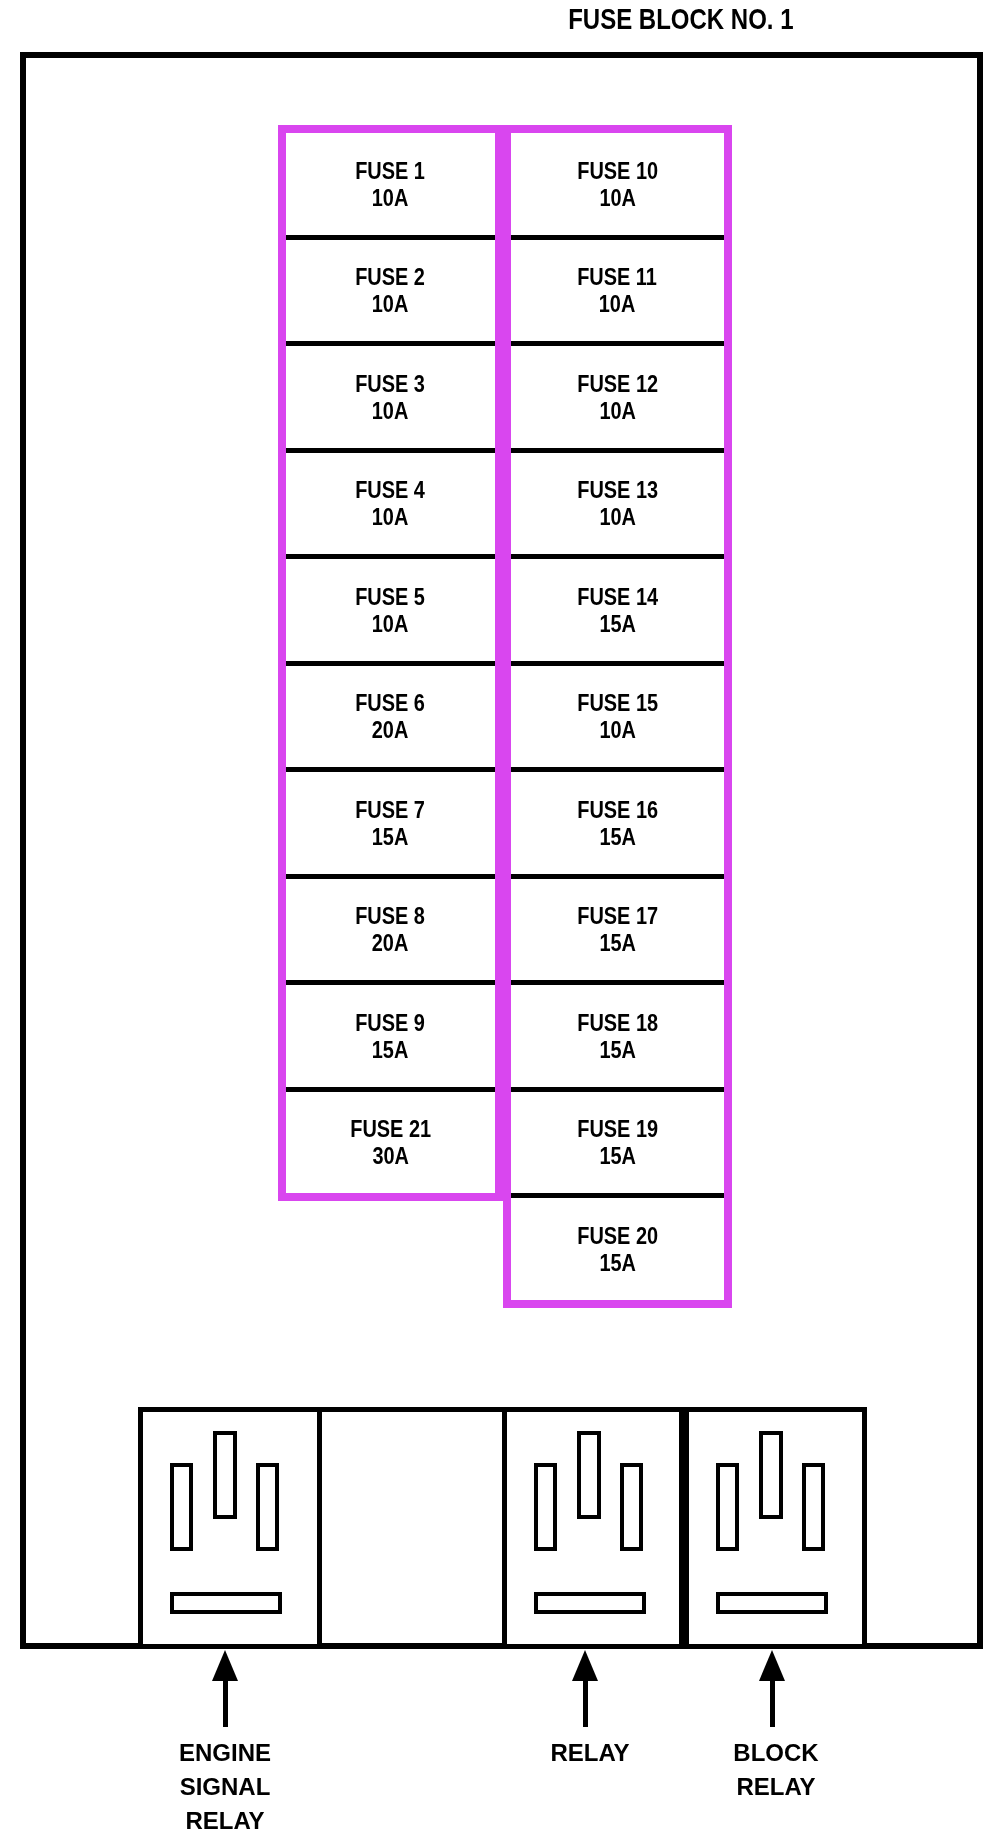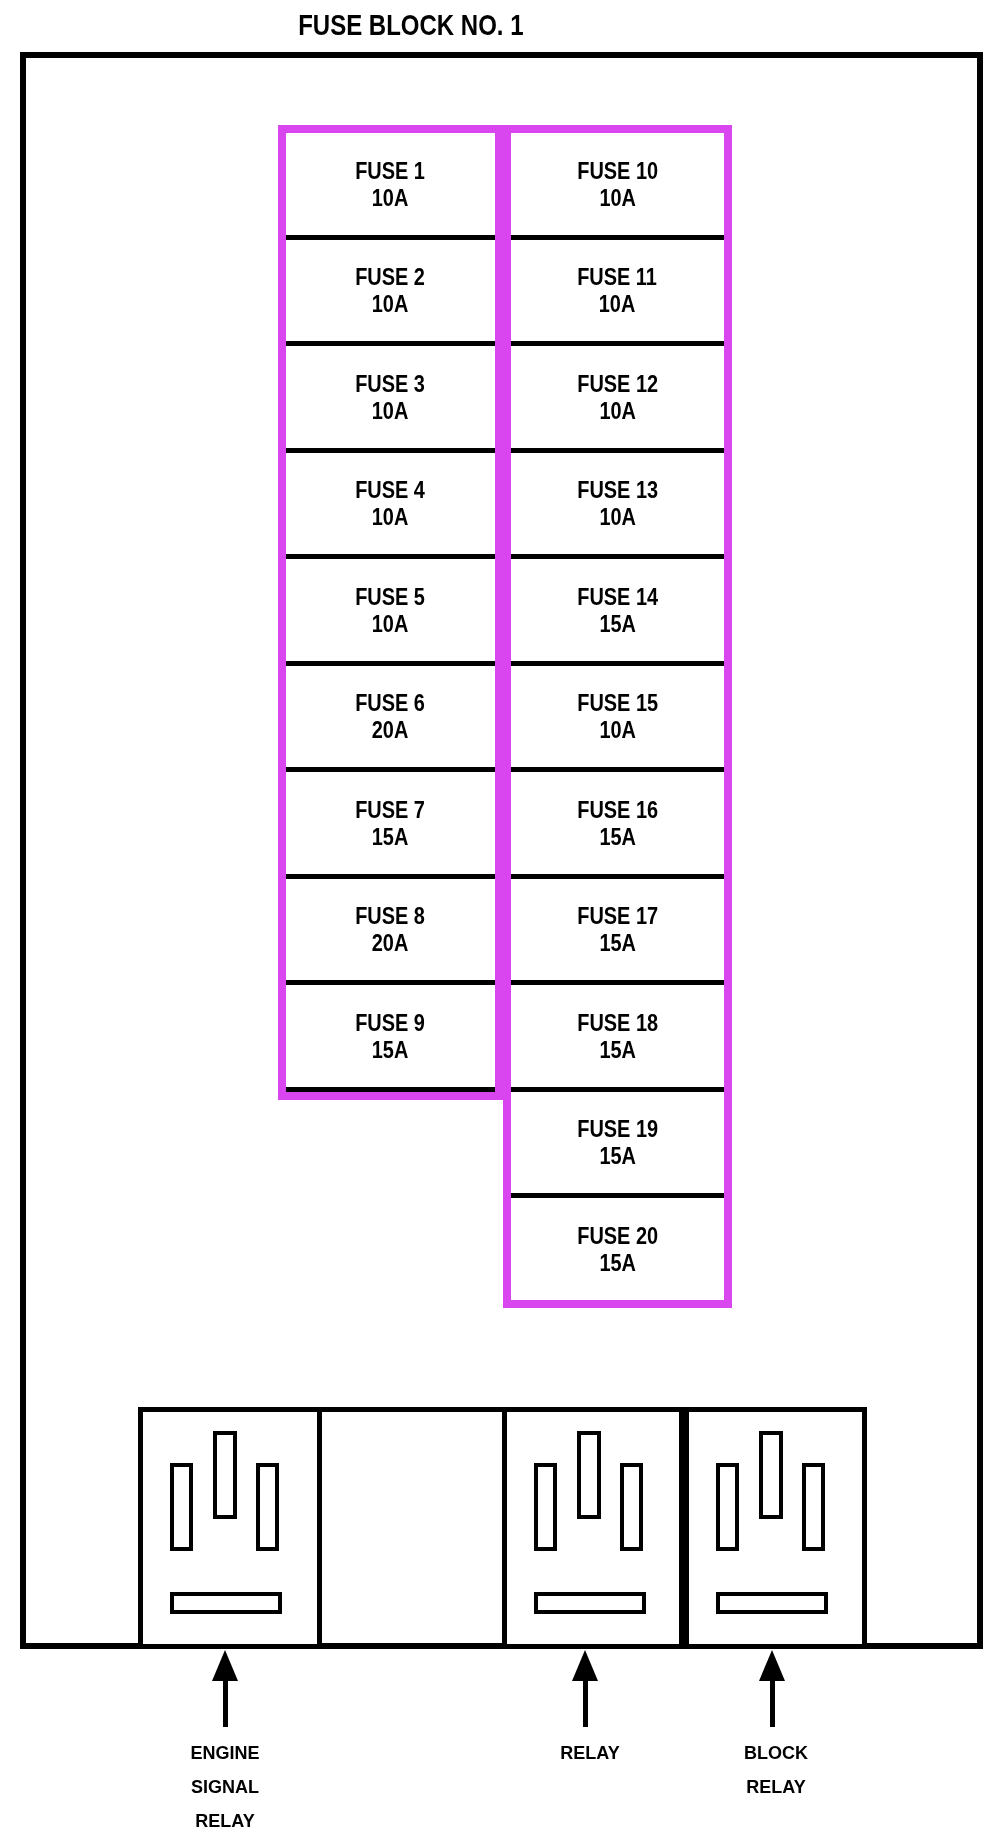--- a/index.html
+++ b/index.html
@@ -7,22 +7,22 @@
     position:relative;
     width:1003px;height:1845px;
     background:#ffffff;
     font-family:"Liberation Sans", sans-serif;
     font-weight:bold;
     color:#000;
     overflow:hidden;
   }
   
   .title{
-    position:absolute;top:8px;left:0;width:822px;
-    text-align:center;font-size:30px;letter-spacing:0;
+    position:absolute;top:2px;left:0;width:822px;
+    text-align:right;font-size:30px;letter-spacing:0;
   }
   .title span{display:inline-block;transform:scaleX(0.8);transform-origin:center;}
   
   .outer-frame{
     position:absolute;left:20px;top:52px;width:963px;height:1597px;
     border:6px solid #000;box-sizing:border-box;
   }
   
   .fuse-col{
     position:absolute;border:8px solid #d946ef;box-sizing:border-box;background:#fff;
@@ -63,21 +63,21 @@
     position:absolute;left:0;top:0;width:0;height:0;
     border-left:13px solid transparent;border-right:13px solid transparent;
     border-bottom:31px solid #000;
   }
   .arrow .shaft{
     position:absolute;left:10.5px;top:29px;width:5px;height:48px;background:#000;
   }
   
   .relay-label{
     position:absolute;top:1736px;width:220px;
-    text-align:center;font-size:18px;line-height:34px;white-space:nowrap;
+    text-align:center;font-size:24px;line-height:34px;white-space:nowrap;
   }
   .relay-label.l1{left:115px;}
   .relay-label.l2{left:480px;}
   .relay-label.l3{left:666px;}
 </style>
 </head>
 <body>
 
 <div id="canvas">
 
@@ -133,20 +133,26 @@
     <div class="fuse-cell">
         <div class="cell-text">
           <div>FUSE 8</div>
           <div>20A</div>
         </div>
       </div>
     <div class="fuse-cell">
         <div class="cell-text">
           <div>FUSE 9</div>
           <div>15A</div>
+        </div>
+      </div>
+    <div class="fuse-cell last">
+        <div class="cell-text">
+          <div>FUSE 21</div>
+          <div>30A</div>
         </div>
       </div>
   </div>
 
   <div class="fuse-col right">
     <div class="fuse-cell">
         <div class="cell-text">
           <div>FUSE 10</div>
           <div>10A</div>
         </div>

